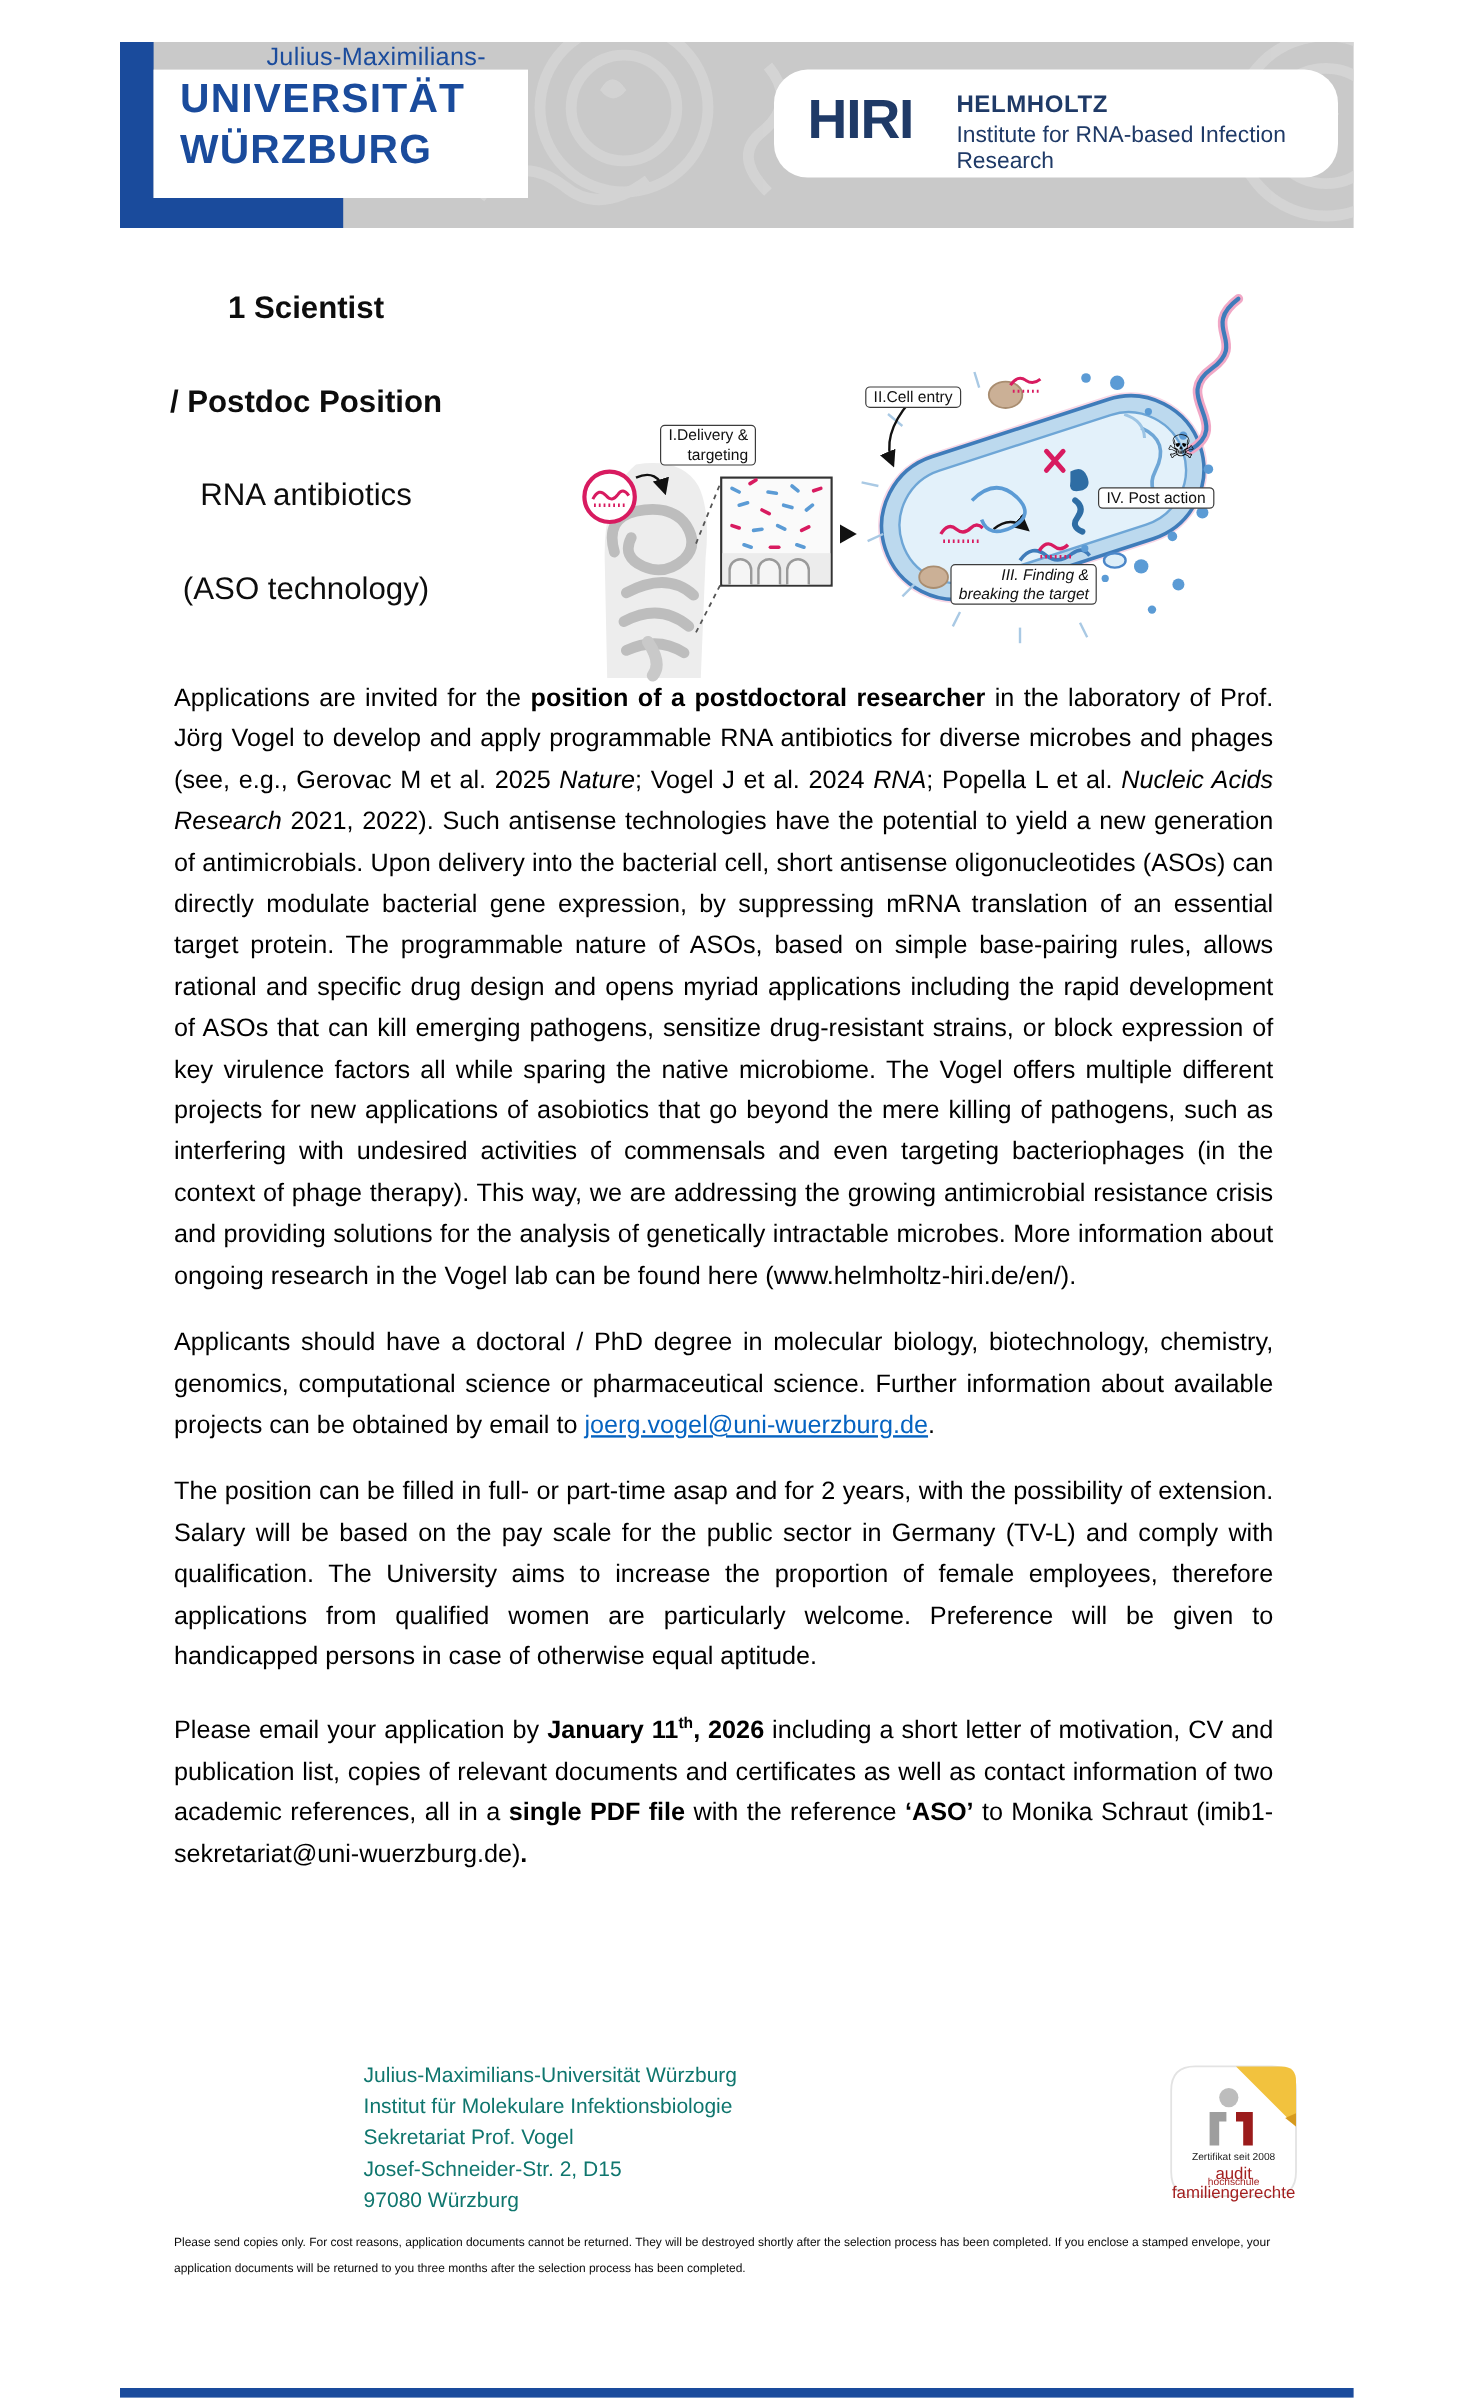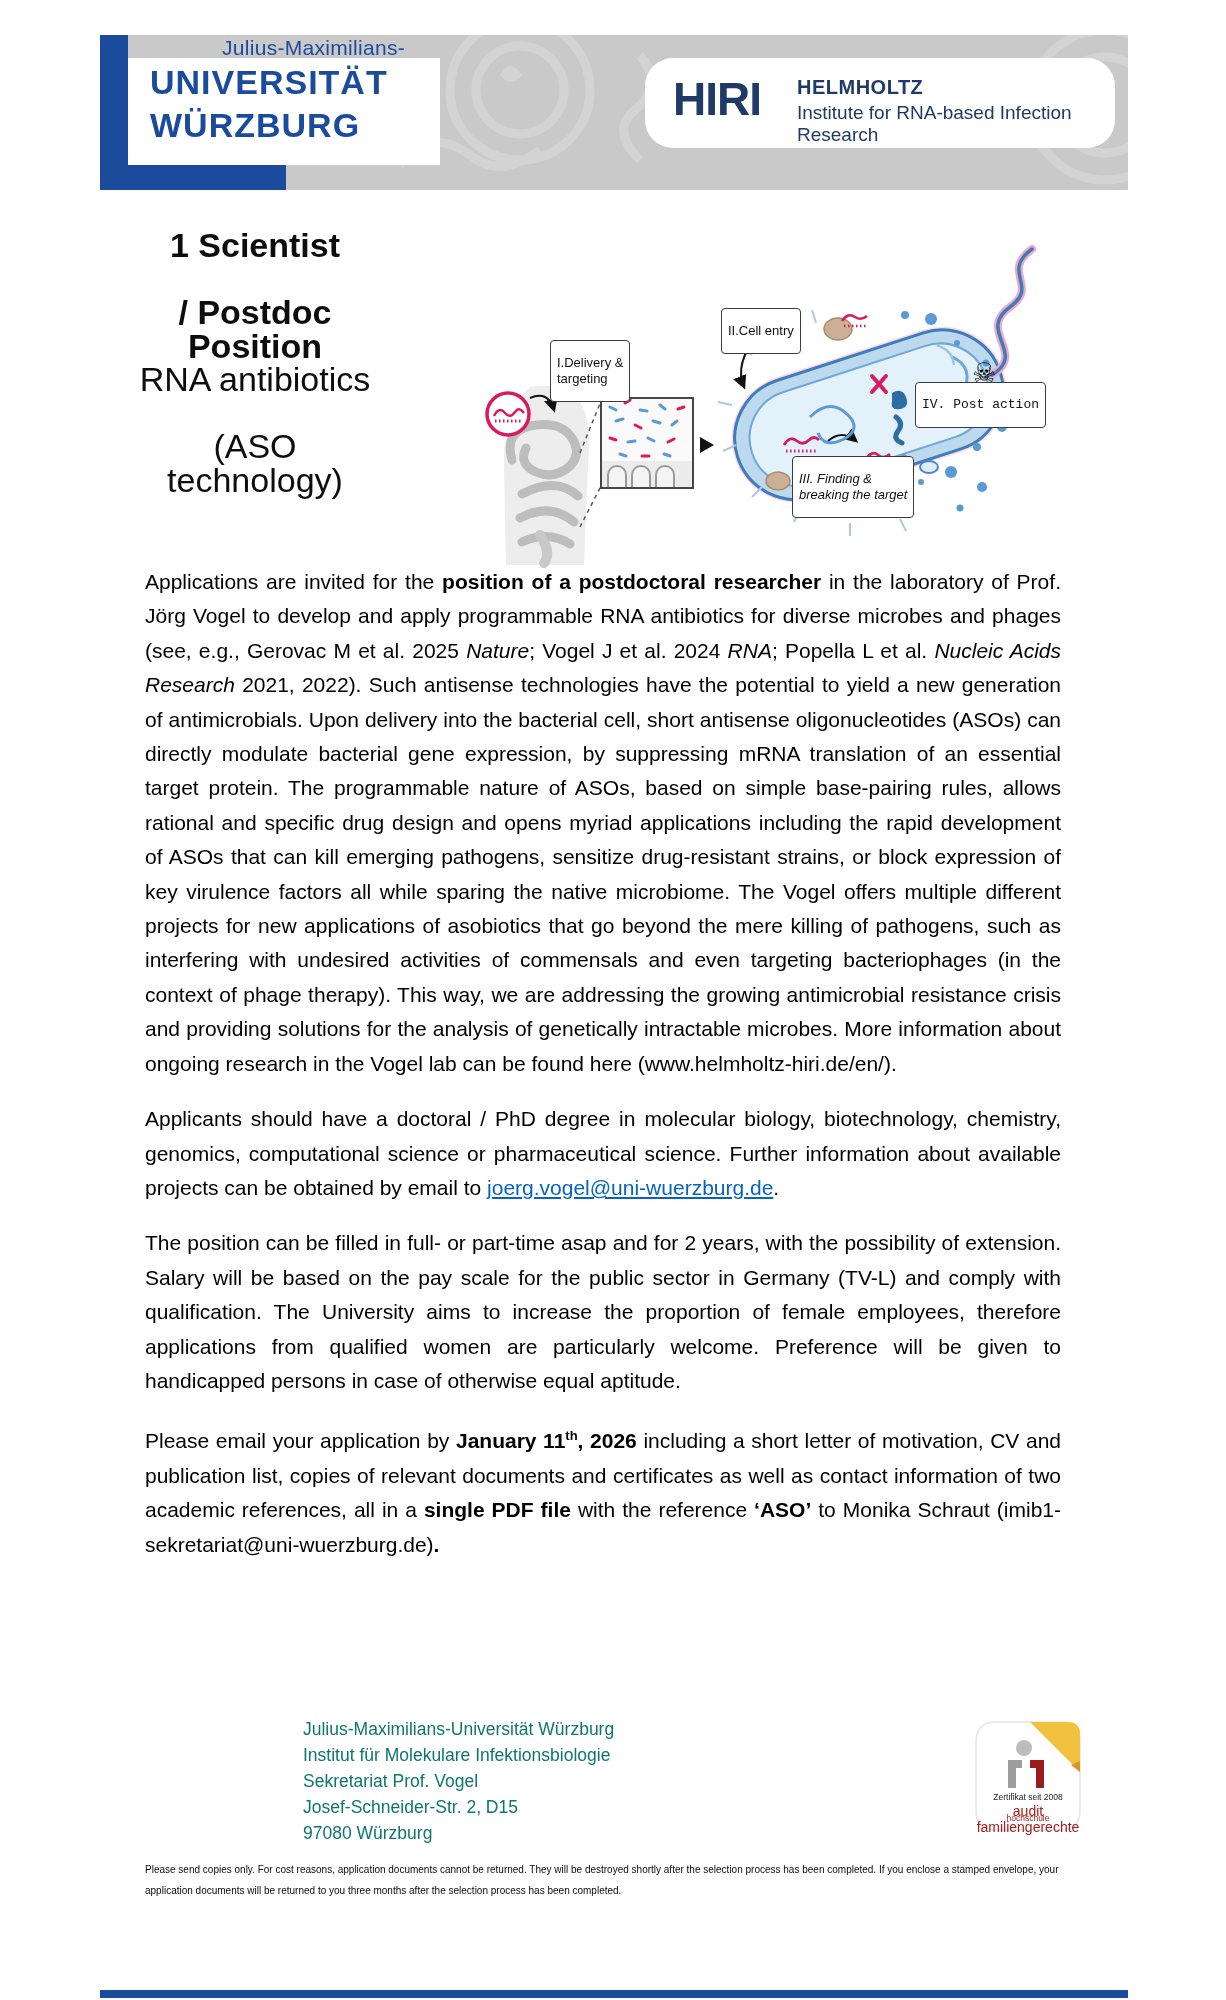--- a/index.html
+++ b/index.html
@@ -15,28 +15,28 @@
   .jmu-pretitle{position:absolute;left:222px;top:36px;font-size:21px;color:#1a4b9c;letter-spacing:.3px;}
   .jmu-l1{position:absolute;left:150px;top:63px;font-size:34px;font-weight:bold;color:#1a4b9c;letter-spacing:1px;}
   .jmu-l2{position:absolute;left:150px;top:106px;font-size:34px;font-weight:bold;color:#1a4b9c;letter-spacing:1px;}
   .hiri-box{position:absolute;left:645px;top:58px;width:470px;height:90px;background:#ffffff;border-radius:28px;}
   .hiri-acronym{position:absolute;left:28px;top:14px;font-size:46px;font-weight:bold;color:#1f3a67;letter-spacing:-1px;}
   .hiri-org{position:absolute;left:152px;top:18px;font-size:20px;font-weight:bold;color:#1f3a67;letter-spacing:.5px;}
   .hiri-sub{position:absolute;left:152px;top:44px;font-size:19px;color:#1f3a67;}
 
   
   .title-block{position:absolute;left:138px;top:228px;width:234px;text-align:center;}
-  .title-line{height:67px;font-size:34px;line-height:34px;color:#0d0d0d;}
+  .title-line{height:67px;font-size:26px;line-height:34px;color:#0d0d0d;margin-top:11px;}
   .title-line.bold{font-weight:bold;}
 
   
   .figure{position:absolute;left:380px;top:235px;width:680px;height:335px;}
   .figure svg{position:absolute;left:0;top:0;}
   .figlabel{position:absolute;background:#ffffff;border:1.5px solid #3c3c3c;border-radius:4px;
-            padding:14px 6px;font-size:13px;line-height:16px;text-align:left;color:#111;white-space:nowrap;}
+            padding:0 6px;font-size:13px;line-height:16px;text-align:right;color:#111;white-space:nowrap;margin-top:14px;}
   .skull{position:absolute;font-size:27px;color:#000;}
 
   
   .bodytext{position:absolute;left:145px;top:565px;width:916px;font-size:21px;line-height:34.4px;text-align:justify;}
   .bodytext p{margin:0 0 21px 0;}
   .b{font-weight:bold;}
   .i{font-style:italic;}
   .sup{vertical-align:super;font-size:13px;}
   .link{color:#0563c1;text-decoration:underline;cursor:pointer;}
 
@@ -200,21 +200,21 @@
 
     <div class="figlabel" style="left:170px;top:105px;">
       <div>I.Delivery &amp;</div>
       <div>targeting</div>
     </div>
     <div class="figlabel" style="left:341px;top:73px;">II.Cell entry</div>
     <div class="figlabel" style="left:412px;top:221px;font-style:italic;">
       <div>III. Finding &amp;</div>
       <div>breaking the target</div>
     </div>
-    <div class="figlabel" style="left:535px;top:147px;font-family:Liberation Mono, monospace;">IV. Post action</div>
+    <div class="figlabel" style="left:535px;top:157px;">IV. Post action</div>
     <div class="skull" style="left:592px;top:122px;">☠</div>
   </div>
 
   <div class="bodytext">
     <p><span>Applications are invited for the </span><span class="b">position of a postdoctoral researcher</span><span> in the laboratory of Prof. Jörg Vogel to develop and apply programmable RNA antibiotics for diverse microbes and phages (see, e.g., Gerovac M et al. 2025 </span><span class="i">Nature</span><span>; Vogel J et al. 2024 </span><span class="i">RNA</span><span>; Popella L et al. </span><span class="i">Nucleic Acids Research</span><span> 2021, 2022). Such antisense technologies have the potential to yield a new generation of antimicrobials. Upon delivery into the bacterial cell, short antisense oligonucleotides (ASOs) can directly modulate bacterial gene expression, by suppressing mRNA translation of an essential target protein. The programmable nature of ASOs, based on simple base-pairing rules, allows rational and specific drug design and opens myriad applications including the rapid development of ASOs that can kill emerging pathogens, sensitize drug-resistant strains, or block expression of key virulence factors all while sparing the native microbiome. The Vogel offers multiple different projects for new applications of asobiotics that go beyond the mere killing of pathogens, such as interfering with undesired activities of commensals and even targeting bacteriophages (in the context of phage therapy). This way, we are addressing the growing antimicrobial resistance crisis and providing solutions for the analysis of genetically intractable microbes. More information about ongoing research in the Vogel lab can be found here (www.helmholtz-hiri.de/en/).</span></p>
     <p><span>Applicants should have a doctoral / PhD degree in molecular biology, biotechnology, chemistry, genomics, computational science or pharmaceutical science. Further information about available projects can be obtained by email to </span><a href="#" class="link">joerg.vogel@uni-wuerzburg.de</a><span>.</span></p>
     <p><span>The position can be filled in full- or part-time asap and for 2 years, with the possibility of extension. Salary will be based on the pay scale for the public sector in Germany (TV-L) and comply with qualification. The University aims to increase the proportion of female employees, therefore applications from qualified women are particularly welcome. Preference will be given to handicapped persons in case of otherwise equal aptitude.</span></p>
     <p><span>Please email your application by </span><span class="b">January 11</span><span class="b sup">th</span><span class="b">, 2026</span><span> including a short letter of motivation, CV and publication list, copies of relevant documents and certificates as well as contact information of two academic references, all in a </span><span class="b">single PDF file</span><span> with the reference </span><span class="b">‘ASO’</span><span> to Monika Schraut (imib1-sekretariat@uni-wuerzburg.de)</span><span class="b">.</span></p>
   </div>
 

